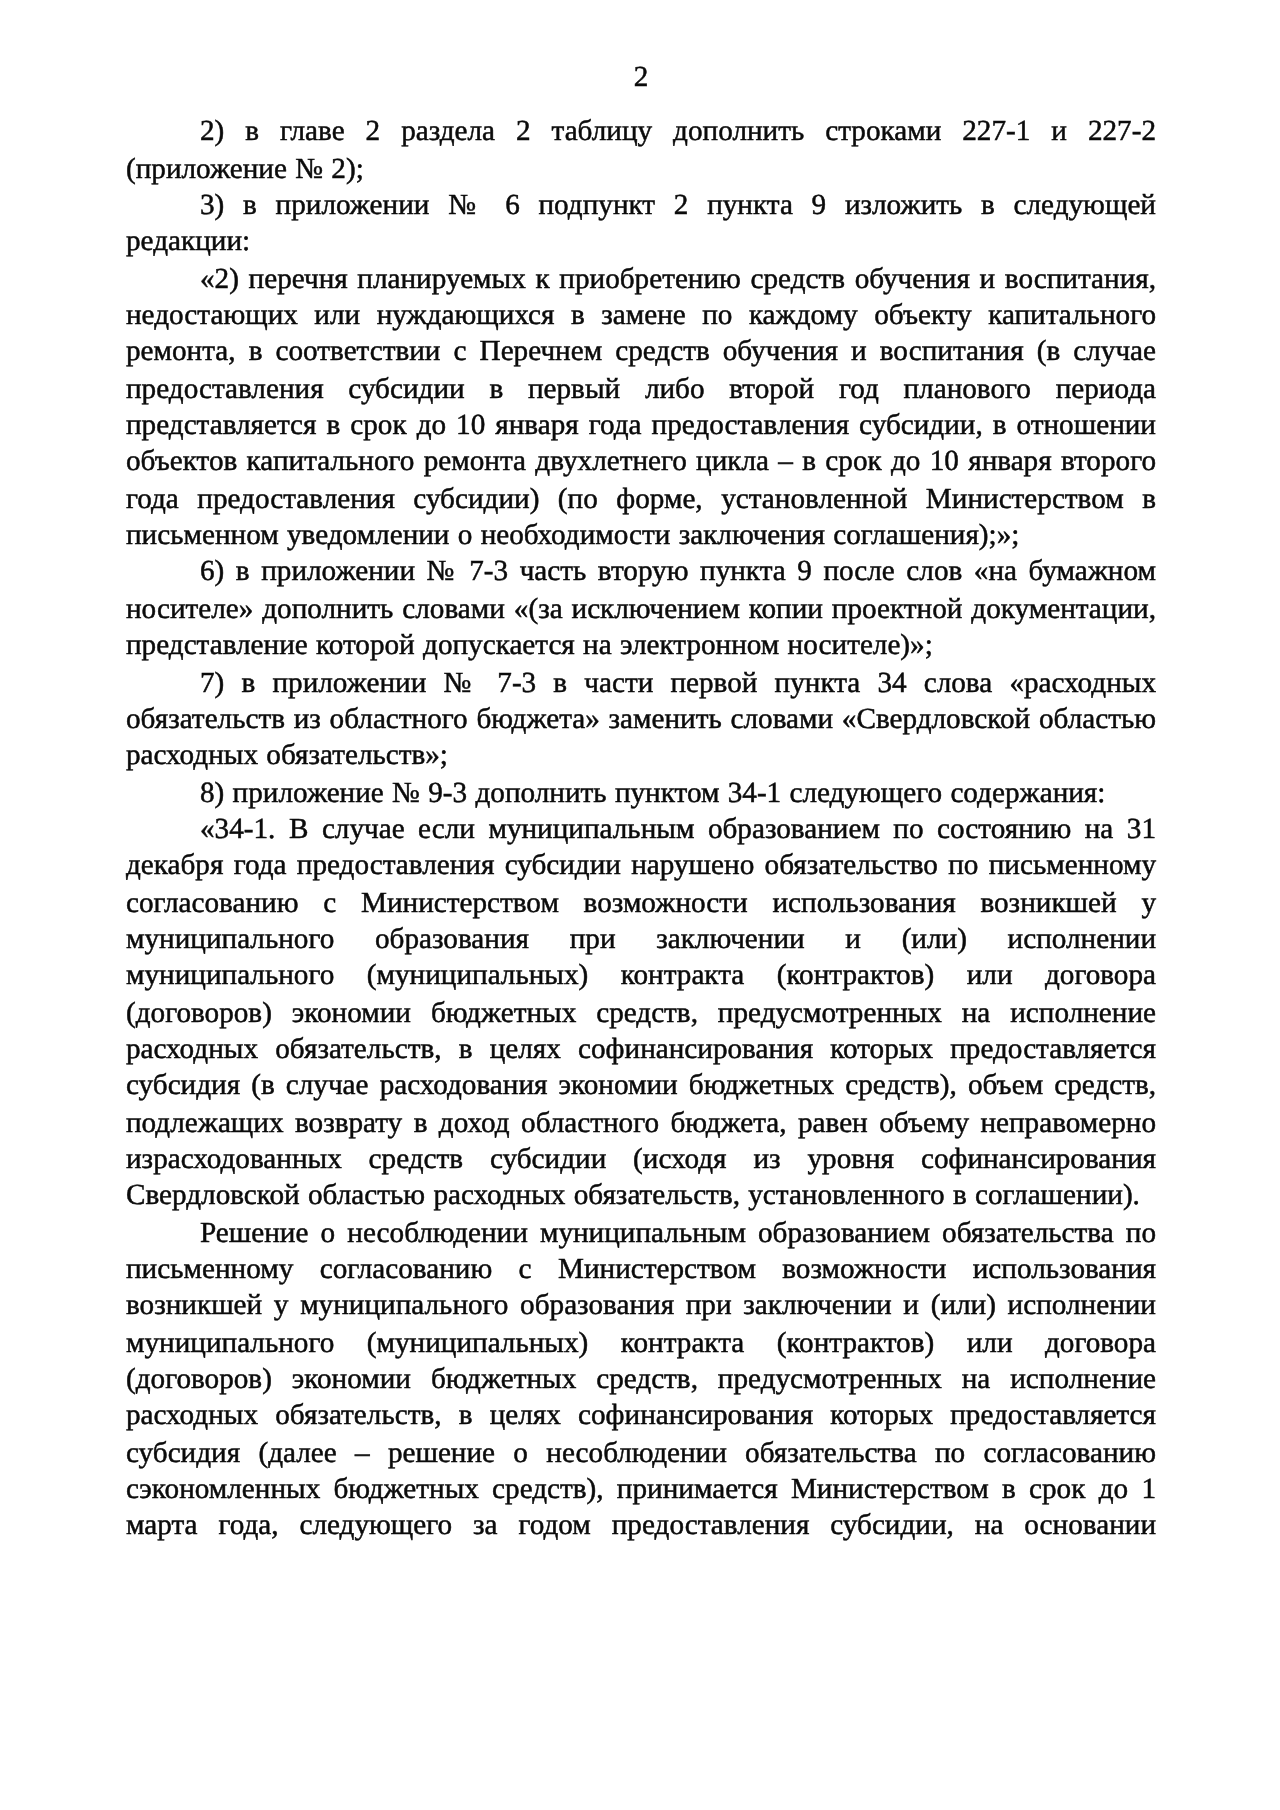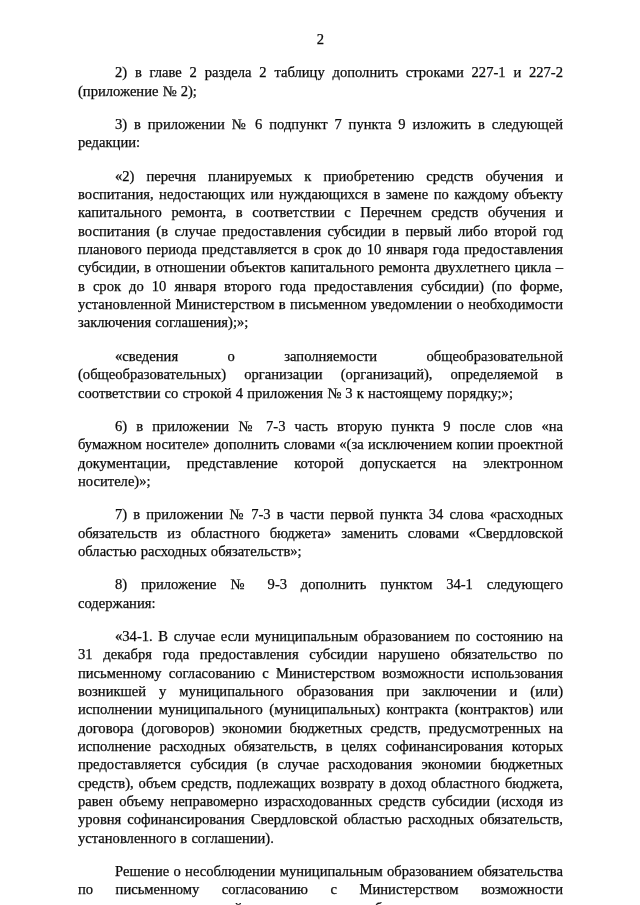--- a/index.html
+++ b/index.html
@@ -22,40 +22,39 @@
     font-size: 14.6px;
     line-height: 18.35px;
     color: #0b0b0b;
     -webkit-text-stroke: 0.25px currentColor;
   }
   .page-number {
     text-align: center;
     margin: 0 0 9px 0;
   }
   .body-text p.para {
-    margin: 15px;
+    margin: 0;
     text-align: justify;
     text-indent: 37px;
     word-spacing: 0.5px;
   }
   
   .body-text p.para.continues {
     text-align-last: justify;
   }
 </style>
 </head>
 <body>
 
 <div class="page">
   <div class="page-number">2</div>
 
   <div class="body-text">
     <p class="para">2) в главе 2 раздела 2 таблицу дополнить строками 227-1 и 227-2 (приложение № 2);</p>
-    <p class="para">3) в приложении № 6 подпункт 7 пункта 9 изложить в следующей редакции:</p>
+    <p class="para">3) в приложении № 6 подпункт 2 пункта 9 изложить в следующей редакции:</p>
     <p class="para">«2) перечня планируемых к приобретению средств обучения и воспитания, недостающих или нуждающихся в замене по каждому объекту капитального ремонта, в соответствии с Перечнем средств обучения и воспитания (в случае предоставления субсидии в первый либо второй год планового периода представляется в срок до 10 января года предоставления субсидии, в отношении объектов капитального ремонта двухлетнего цикла – в срок до 10 января второго года предоставления субсидии) (по форме, установленной Министерством в письменном уведомлении о необходимости заключения соглашения);»;</p>
-    <p class="para">«сведения о заполняемости общеобразовательной (общеобразовательных) организации (организаций), определяемой в соответствии со строкой 4 приложения № 3 к настоящему порядку;»;</p>
     <p class="para">6) в приложении № 7-3 часть вторую пункта 9 после слов «на бумажном носителе» дополнить словами «(за исключением копии проектной документации, представление которой допускается на электронном носителе)»;</p>
     <p class="para">7) в приложении № 7-3 в части первой пункта 34 слова «расходных обязательств из областного бюджета» заменить словами «Свердловской областью расходных обязательств»;</p>
     <p class="para">8) приложение № 9-3 дополнить пунктом 34-1 следующего содержания:</p>
     <p class="para">«34-1. В случае если муниципальным образованием по состоянию на 31 декабря года предоставления субсидии нарушено обязательство по письменному согласованию с Министерством возможности использования возникшей у муниципального образования при заключении и (или) исполнении муниципального (муниципальных) контракта (контрактов) или договора (договоров) экономии бюджетных средств, предусмотренных на исполнение расходных обязательств, в целях софинансирования которых предоставляется субсидия (в случае расходования экономии бюджетных средств), объем средств, подлежащих возврату в доход областного бюджета, равен объему неправомерно израсходованных средств субсидии (исходя из уровня софинансирования Свердловской областью расходных обязательств, установленного в соглашении).</p>
     <p class="para continues">Решение о несоблюдении муниципальным образованием обязательства по письменному согласованию с Министерством возможности использования возникшей у муниципального образования при заключении и (или) исполнении муниципального (муниципальных) контракта (контрактов) или договора (договоров) экономии бюджетных средств, предусмотренных на исполнение расходных обязательств, в целях софинансирования которых предоставляется субсидия (далее – решение о несоблюдении обязательства по согласованию сэкономленных бюджетных средств), принимается Министерством в срок до 1 марта года, следующего за годом предоставления субсидии, на основании</p>
   </div>
 </div>
 
 </body></html>

